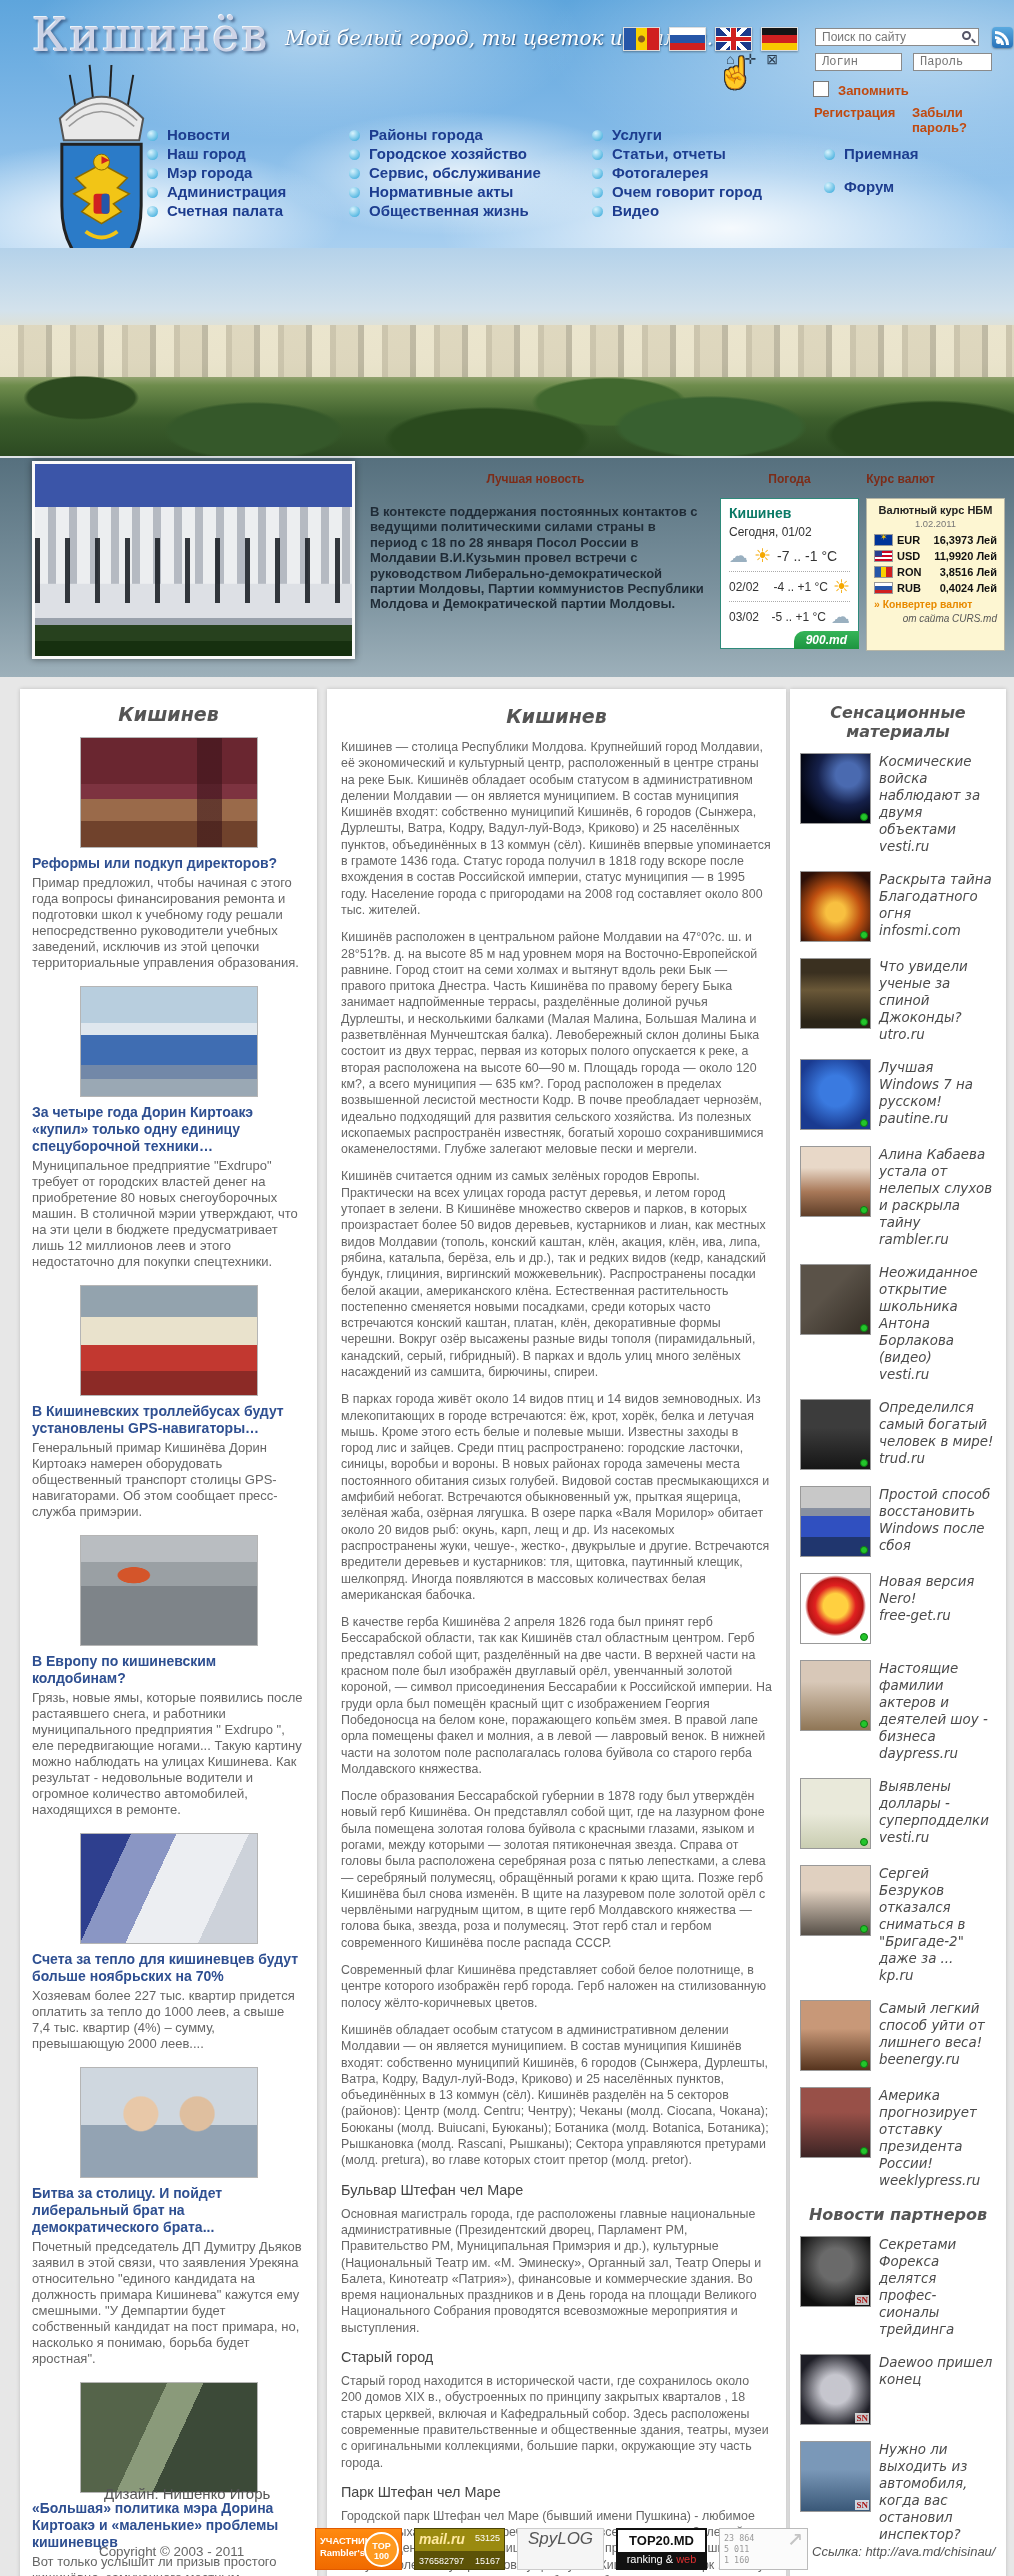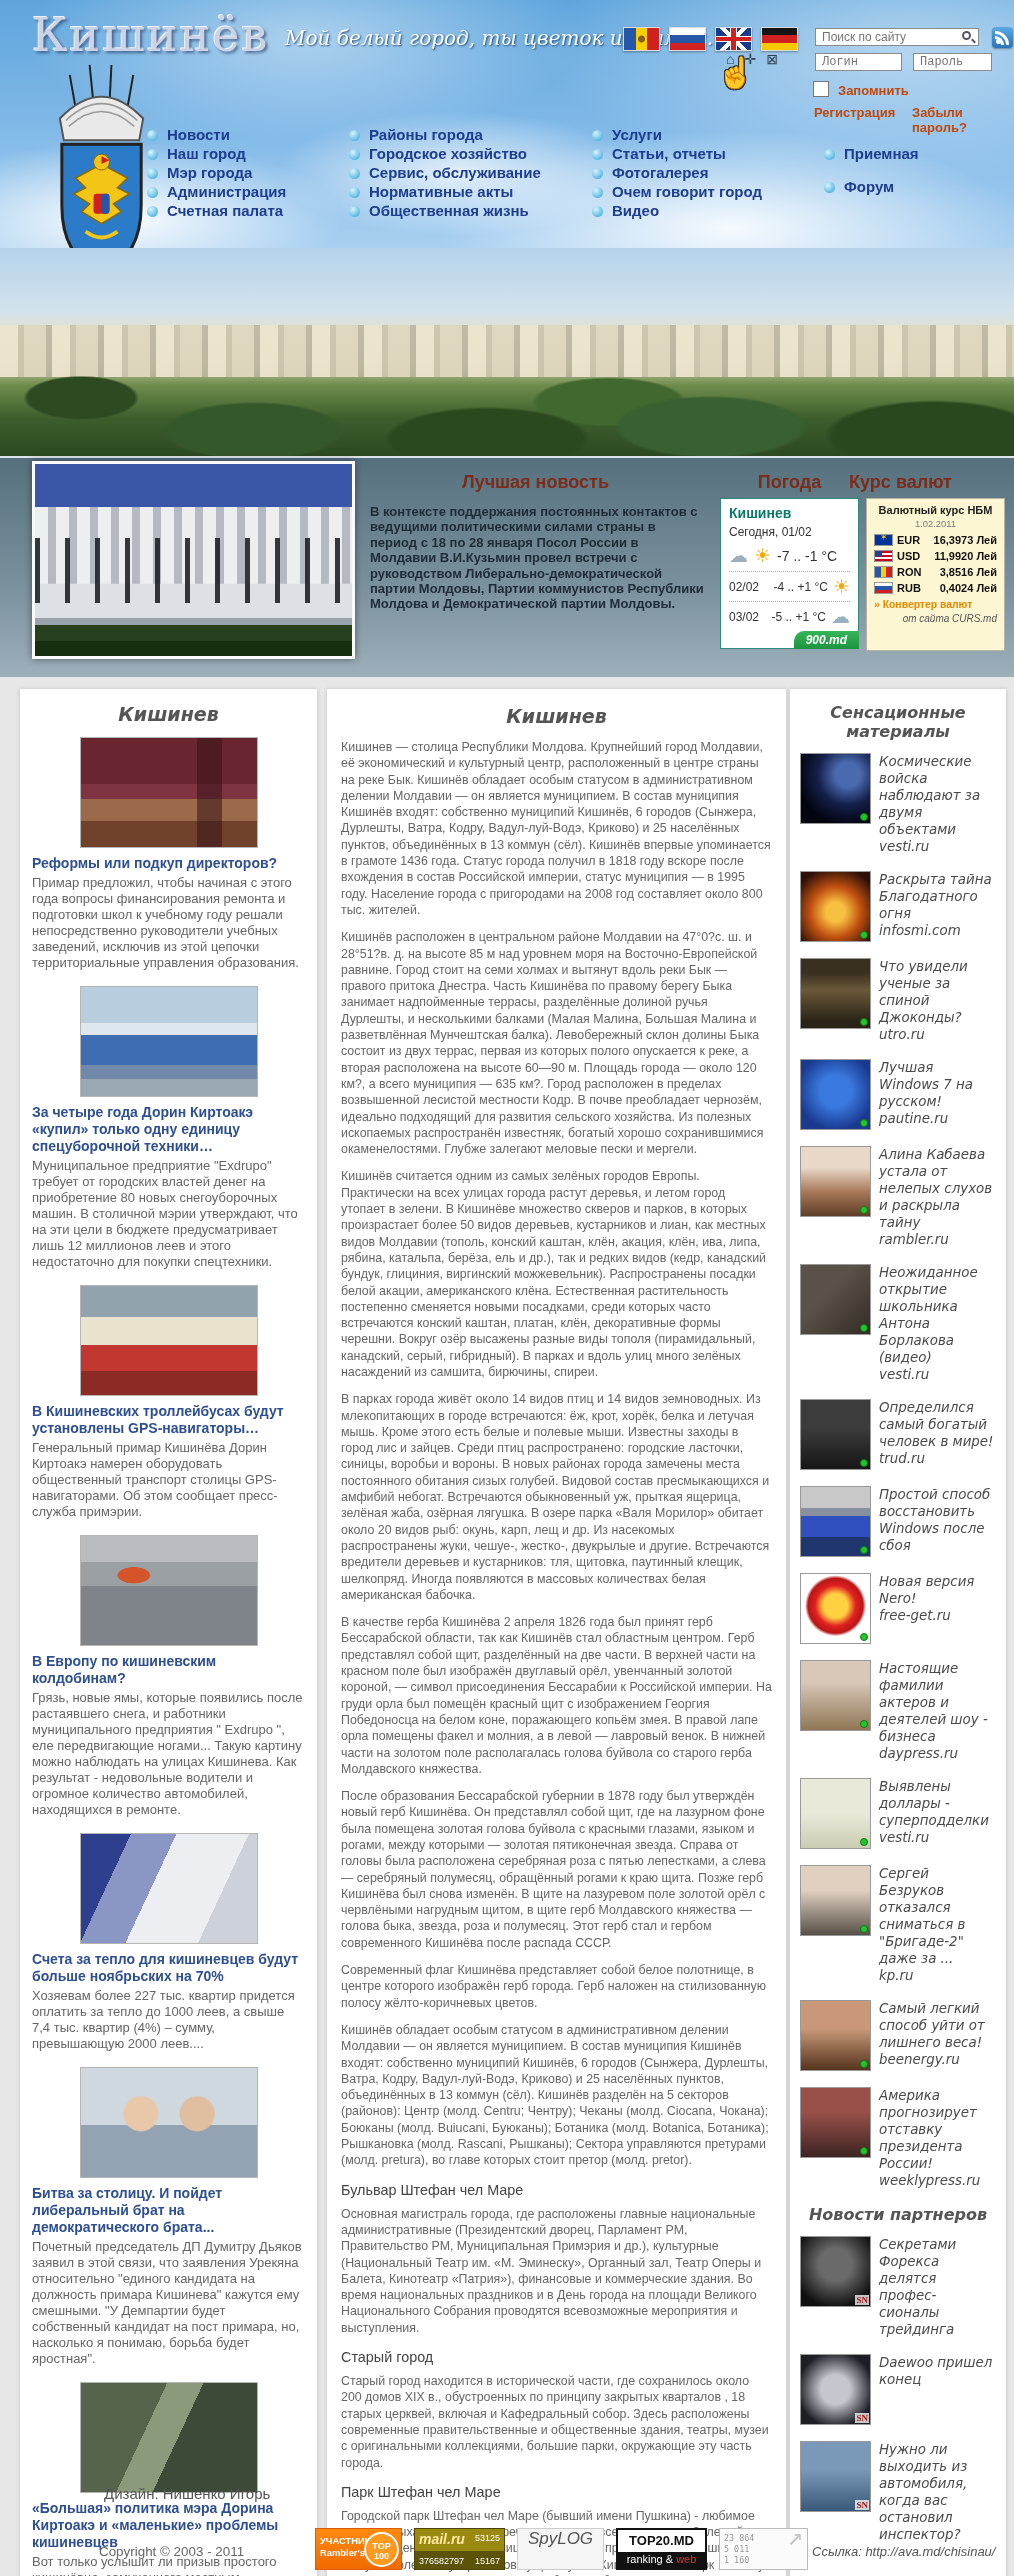--- a/index.html
+++ b/index.html
@@ -87,21 +87,21 @@
   .newsband{position:absolute;left:0;top:456px;width:1015px;height:221px;
     border-top:2px solid #dfe4e8;
     background:linear-gradient(180deg,#56707e 0%,#7b929e 60%,#9db0ba 100%)}
   .embassy{position:absolute;left:32px;top:3px;width:323px;height:198px;border:3px solid #fafafa;
     box-shadow:0 0 7px rgba(0,0,0,.45);
     background:
       linear-gradient(180deg, transparent 0 84%, #27411e 84% 92%, #16300f 92%),
       repeating-linear-gradient(90deg, rgba(25,30,36,.88) 0 5px, transparent 5px 30px) 0 58%/100% 34% no-repeat,
       repeating-linear-gradient(90deg, #eceef0 0 13px, #b5bac2 13px 21px) 0 37%/100% 40% no-repeat,
       linear-gradient(180deg,#3b55a8 0 30%,#7688b8 30% 34%,#dde0e5 34% 80%,#9aa2ac 80%)}
-  .nb-h{position:absolute;font-size:18px;font-weight:bold;color:#7c2c18;text-align:center}
+  .nb-h{position:absolute;font-size:12px;font-weight:bold;color:#7c2c18;text-align:center}
   .nb-h-news{left:370px;top:14px;width:331px}
   .nb-h-weather{left:720px;top:14px;width:139px}
   .nb-h-cur{left:831px;top:14px;width:139px}
   .nb-text{position:absolute;left:370px;top:46px;width:335px;font-size:13px;font-weight:bold;
     line-height:15.4px;color:#1f2b36}
   
   .weather{position:absolute;left:720px;top:40px;width:139px;height:151px;background:#fff;
     border:1px solid #2e8a7a;padding:6px 8px 0}
   .w-city{color:#0a7a66;font-weight:bold;font-size:14px}
   .w-today{font-size:12px;color:#333;margin-top:4px}

